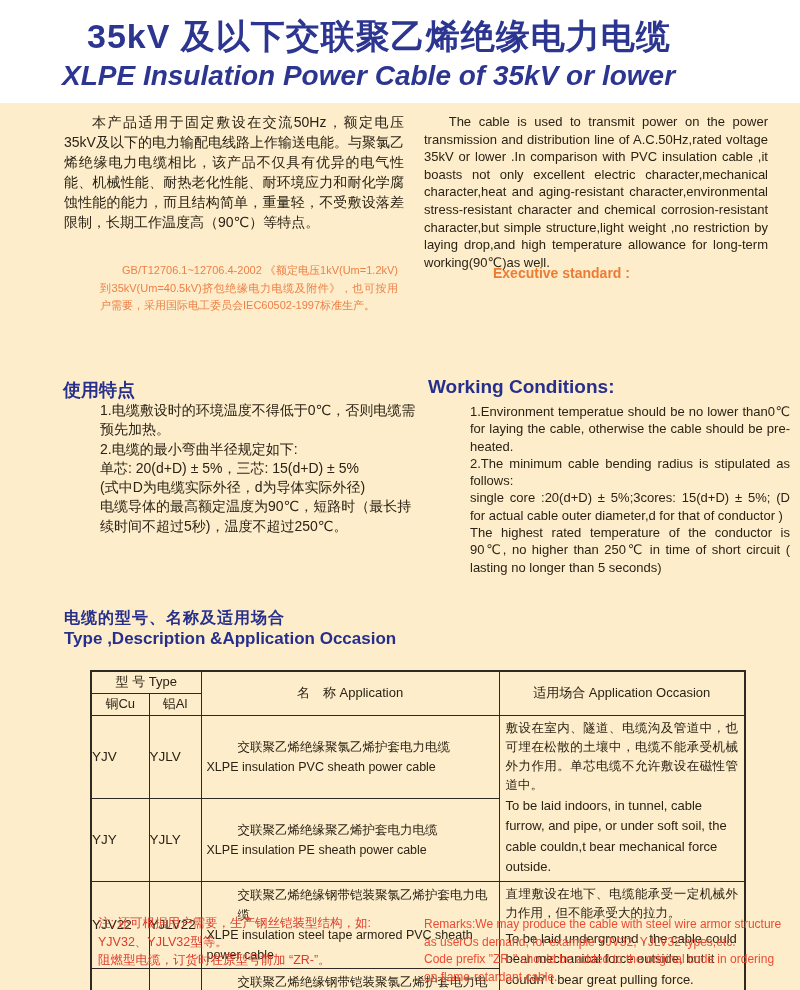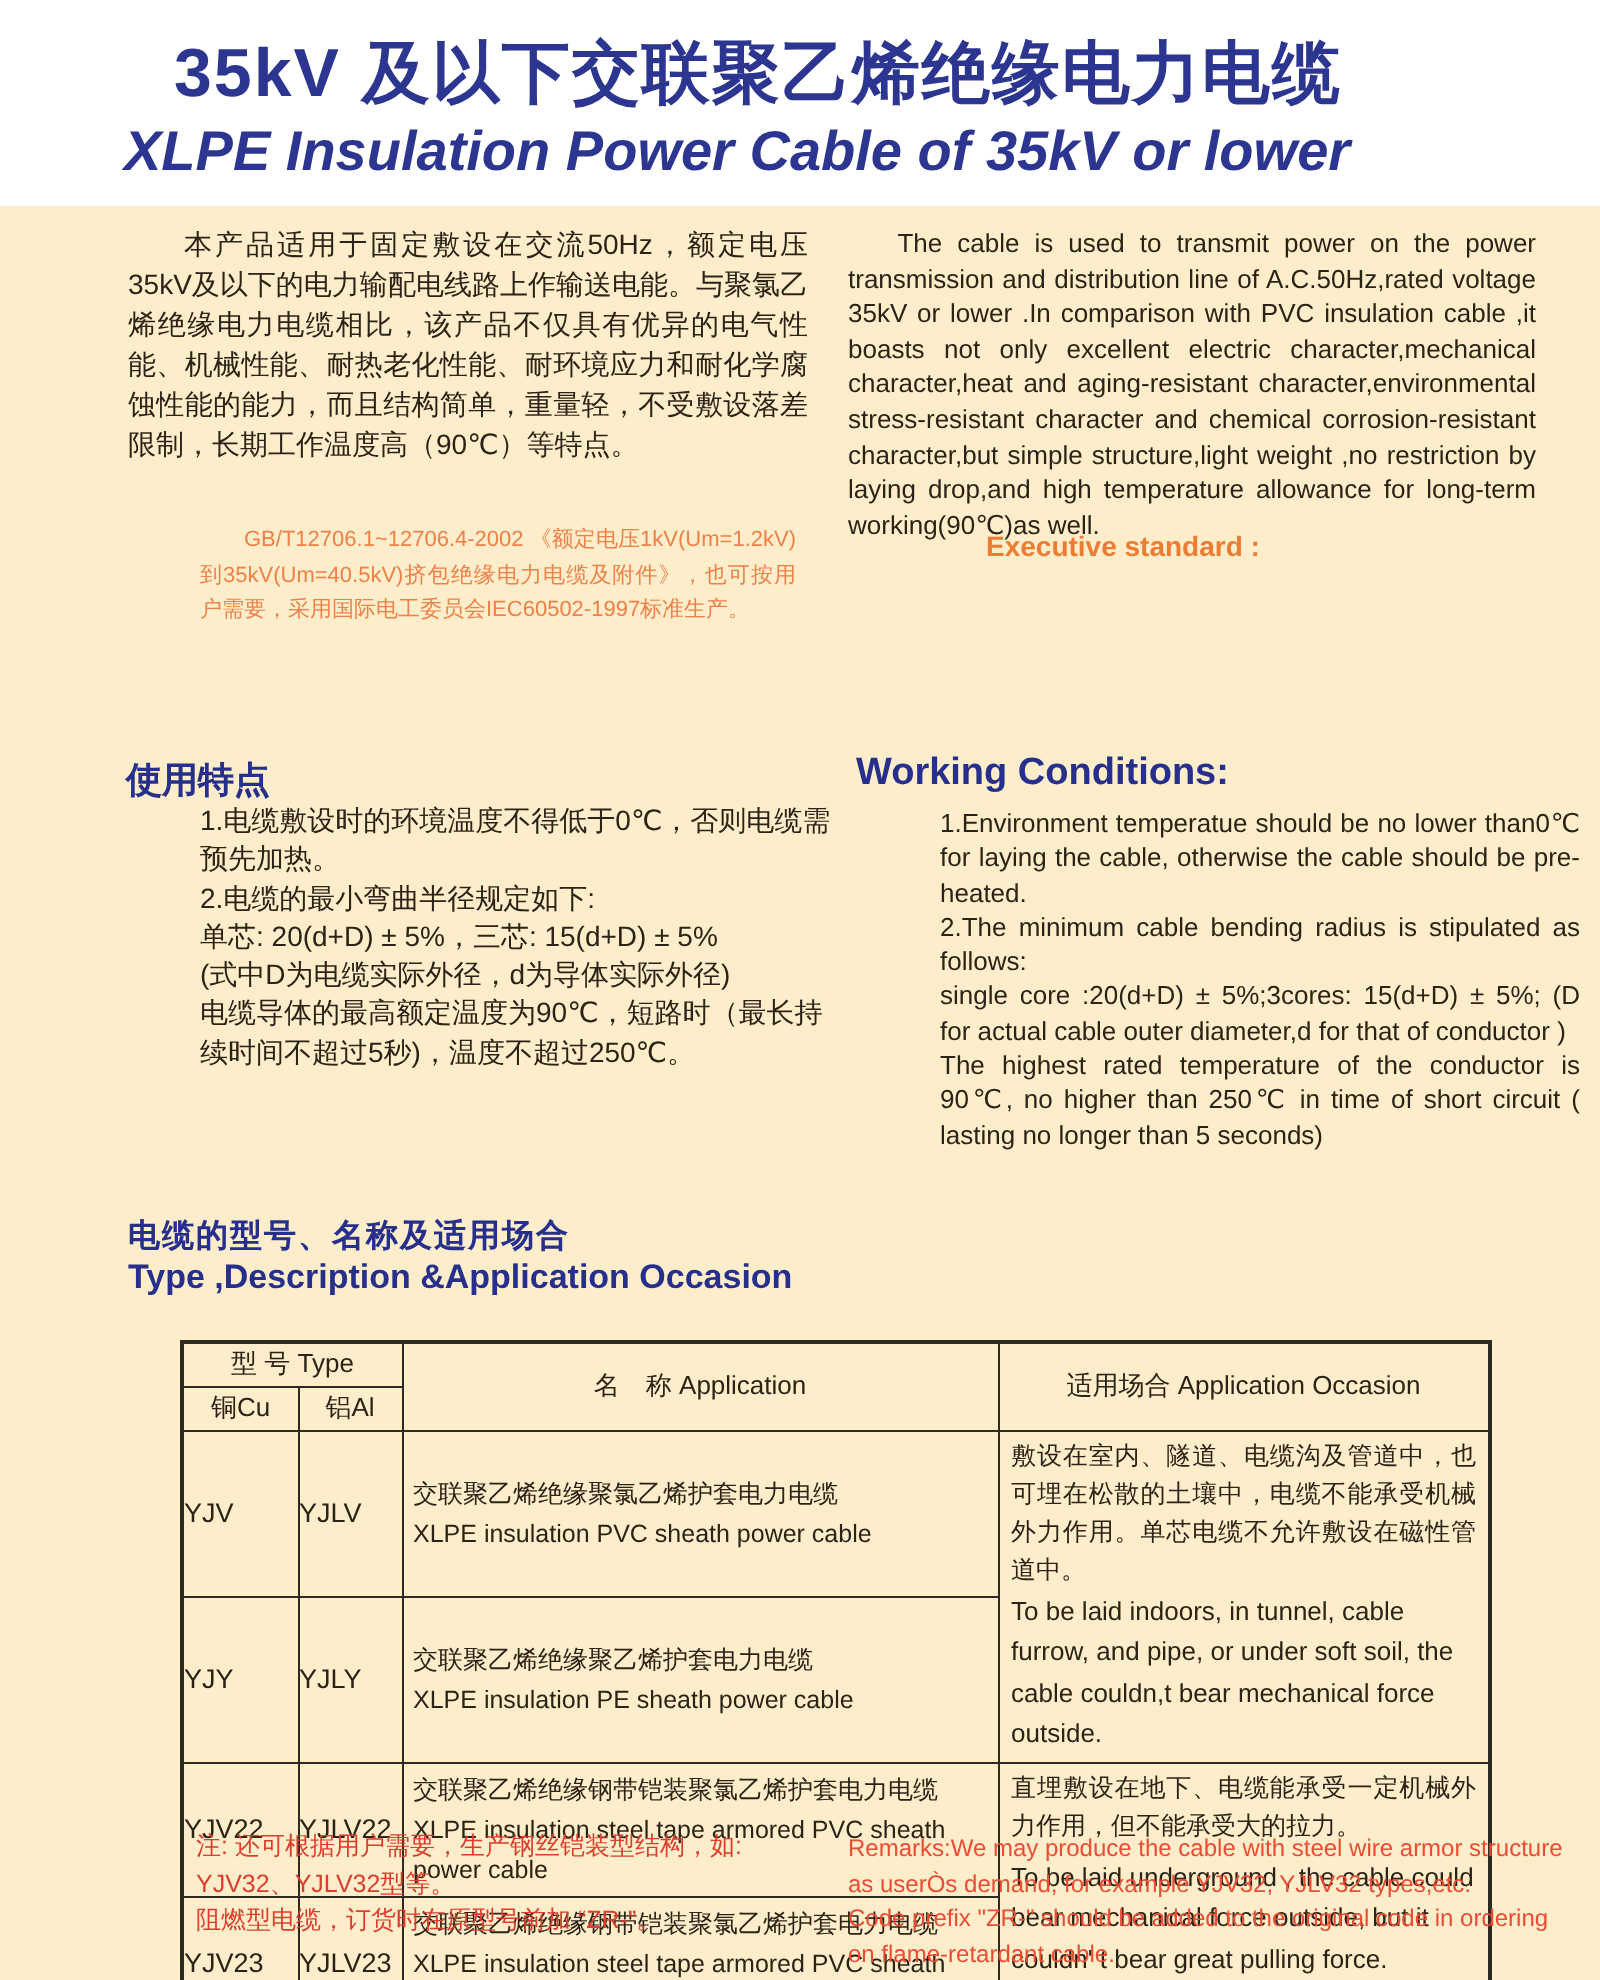--- a/index.html
+++ b/index.html
@@ -64,21 +64,21 @@
   }
   table.cable, table.cable th, table.cable td { border:1px solid #2e2a23; }
   table.cable { border-width:2px; }
   table.cable th {
     font-weight:normal; font-size:13px; color:#2b2316; text-align:center;
   }
   th.h-type { height:22px; }
   th.h-sub { height:22px; font-size:12.5px; }
   td.code { text-align:left; font-size:13.5px; color:#2b2316; height:48px; }
   td.desc { padding:3px 5px; vertical-align:middle; }
-  .desc-zh { display:block; font-size:12.5px; color:#2b2316; line-height:20px; }
+  .desc-zh { display:block; font-size:12.5px; color:#2b2316; line-height:20px;margin-left:31px; }
   .desc-en { display:block; font-size:12.5px; color:#2b2316; line-height:20px; }
   td.app { padding:3px 6px; vertical-align:top; }
   .app-zh { font-size:12.5px; line-height:19px; color:#2b2316; text-align:justify; }
   .app-en { font-size:13px; line-height:20.5px; color:#2b2316; margin-top:1px; }
   .app-en.gap { margin-top:6px; }
 
   .note-zh {
     left:98px; top:914px; width:314px;
     font-size:12.5px; line-height:18.5px; color:#dd3d2d;
     white-space:pre-line;

